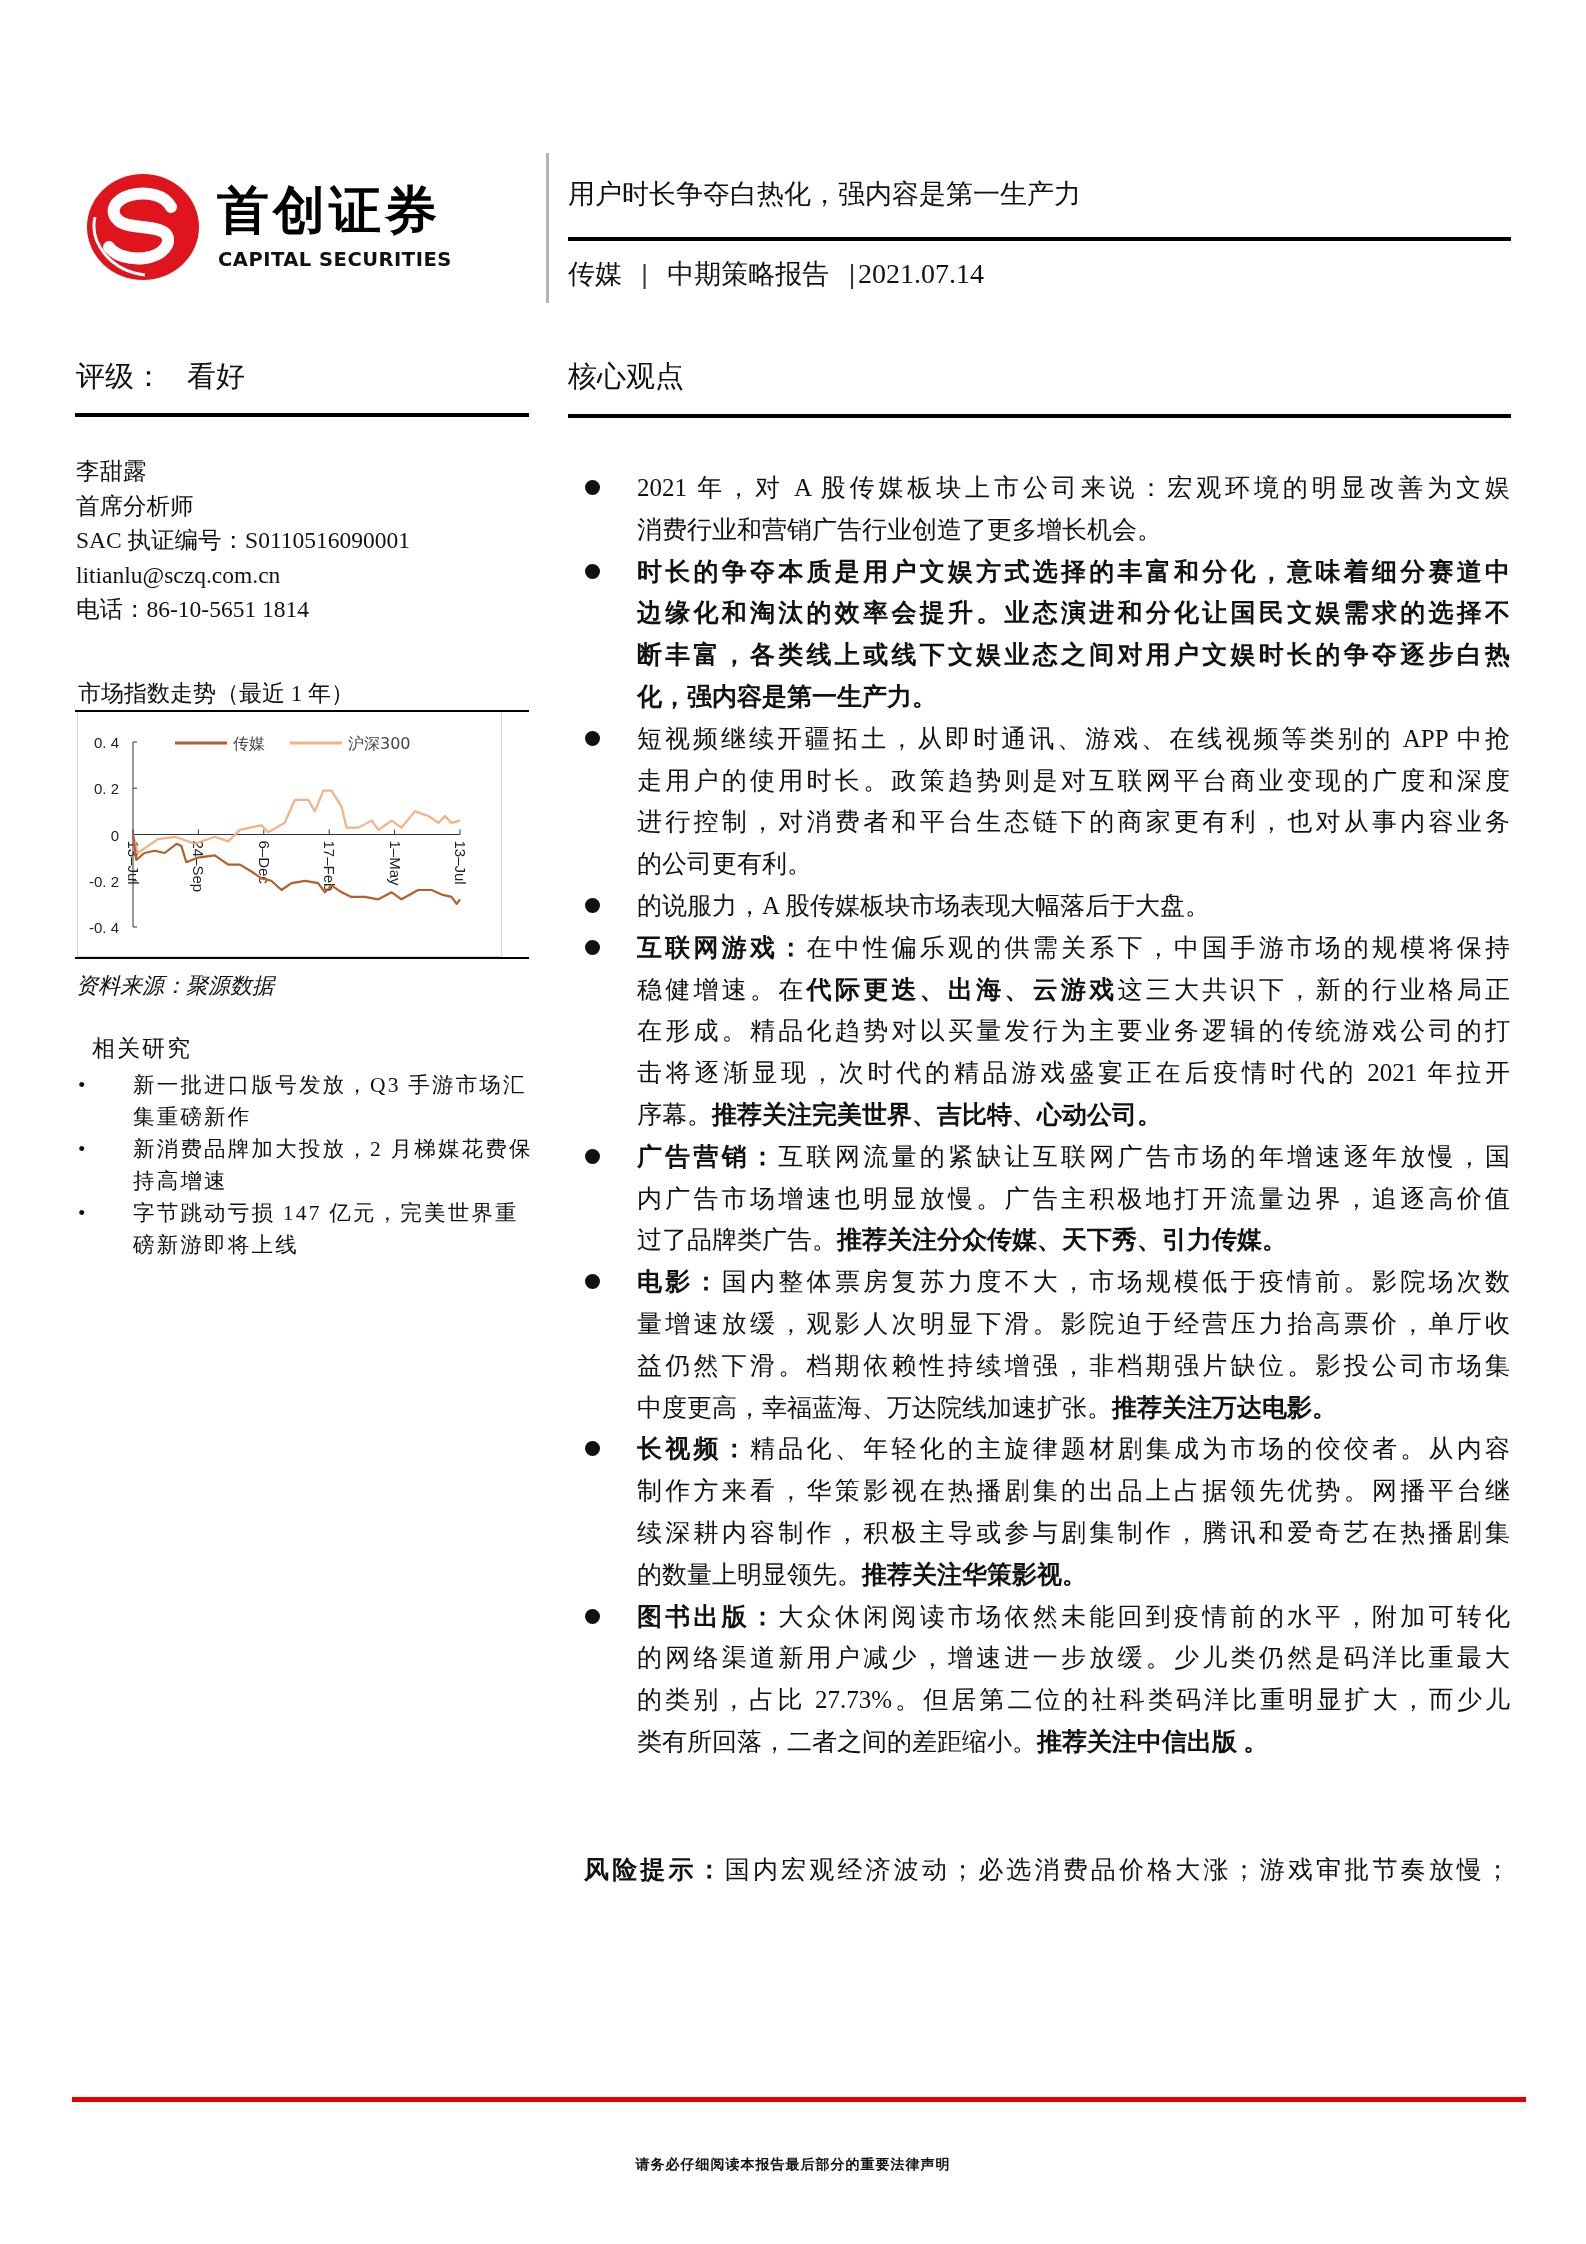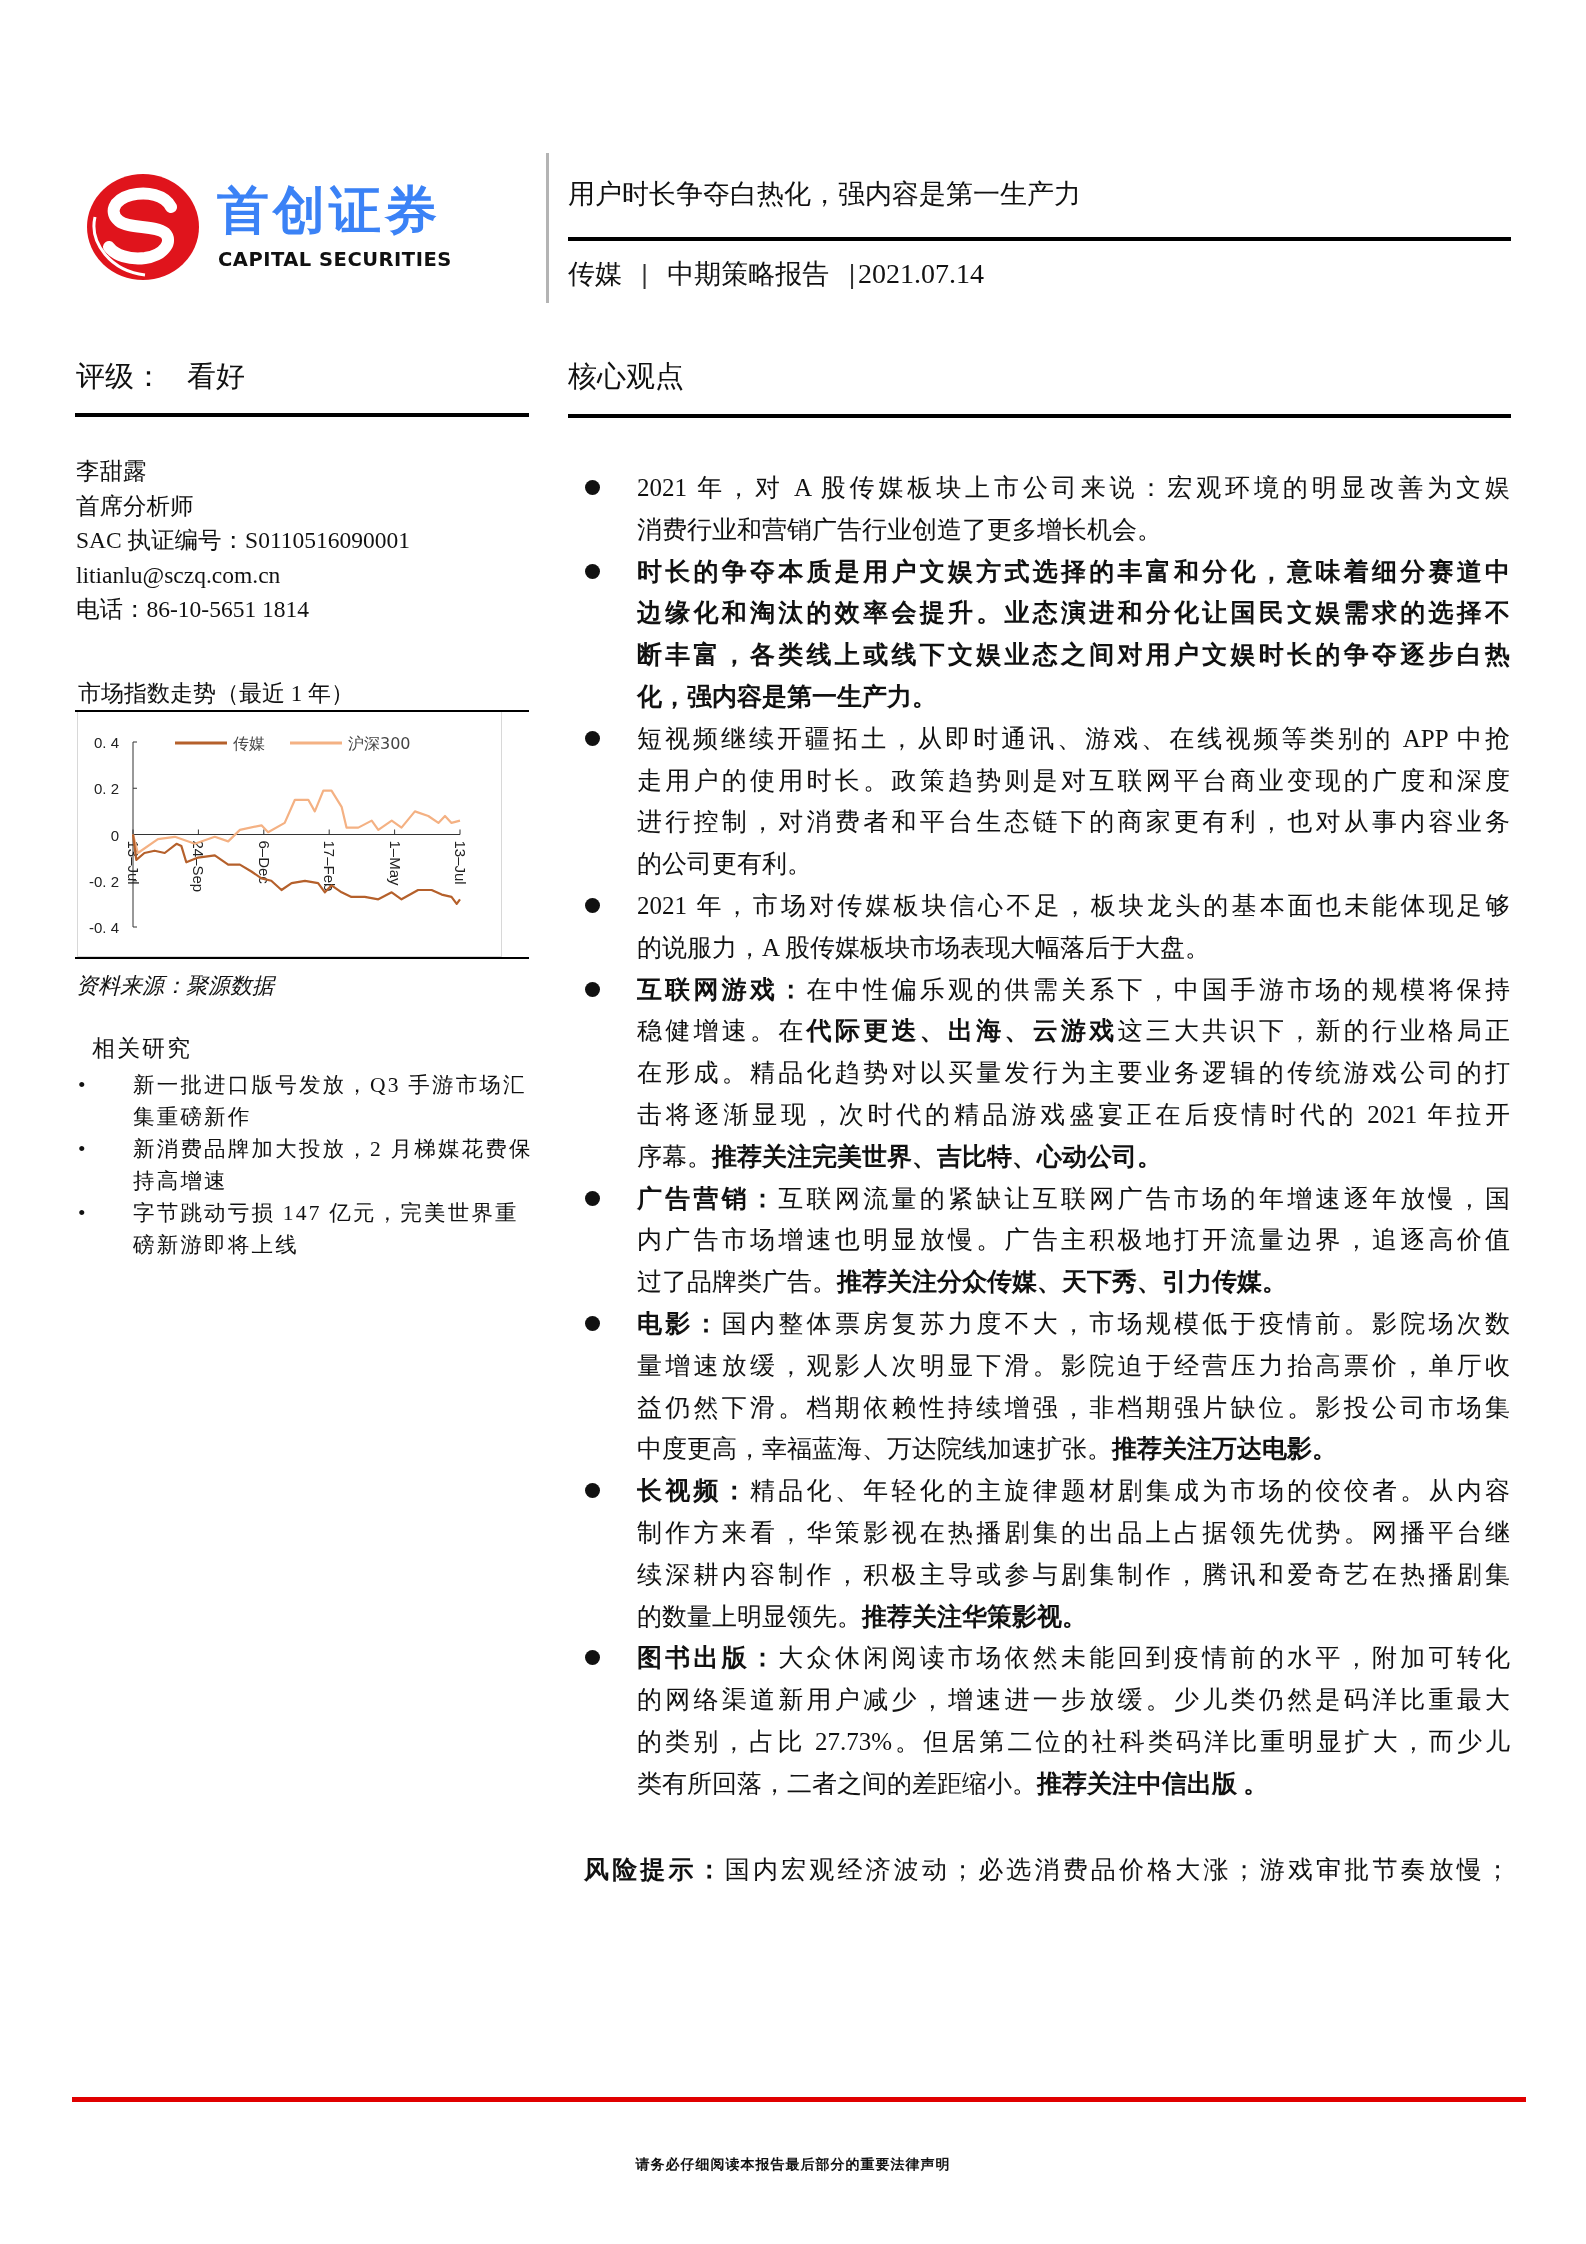--- a/index.html
+++ b/index.html
@@ -5,21 +5,21 @@
   html, body { margin:0; padding:0; background:#ffffff; }
   body { width:1586px; height:2244px; position:relative; overflow:hidden;
          font-family:"DejaVu Serif","Liberation Serif",serif; color:#111; }
   .abs { position:absolute; }
   .sans { font-family:"DejaVu Sans","Liberation Sans",sans-serif; }
   .serif { font-family:"Liberation Serif","DejaVu Serif",serif; }
 
   
   #logo { left:85px; top:170px; width:440px; height:112px; }
   #logo-mark { left:0; top:3px; width:116px; height:108px; }
-  #logo-cn { left:132px; top:12px; font-size:52px; font-weight:bold; letter-spacing:4px; color:#3b82f6; line-height:56px; }
+  #logo-cn { left:132px; top:12px; font-size:52px; font-weight:bold; letter-spacing:4px; color:#000000; line-height:56px; }
   #logo-en { left:133px; top:78px; font-size:19.5px; font-weight:bold; letter-spacing:0.5px; color:#111; line-height:24px; }
 
   #v-divider { left:546px; top:153px; width:3px; height:150px; background:#b4b4b4; }
 
   #report-title { left:568px; top:172px; font-size:27px; line-height:44px; white-space:nowrap; }
   #title-rule { left:568px; top:237px; width:943px; height:4px; background:#000; }
   #report-meta { left:568px; top:256px; font-size:27px; line-height:36px; white-space:nowrap; }
   #report-meta .date { font-family:"Liberation Serif",serif; font-size:28px; }
 
   #rating { left:76px; top:356px; font-size:29px; line-height:40px; white-space:nowrap; }
@@ -181,21 +181,20 @@
     </div>
     <div class="pt">
       <span class="bullet"></span>
       <span class="ln"><span>短视频继续开疆拓土，从即时通讯、游戏、在线视频等类别的 APP 中抢</span></span>
       <span class="ln"><span>走用户的使用时长。政策趋势则是对互联网平台商业变现的广度和深度</span></span>
       <span class="ln"><span>进行控制，对消费者和平台生态链下的商家更有利，也对从事内容业务</span></span>
       <span class="ln last"><span>的公司更有利。</span></span>
     </div>
     <div class="pt">
       <span class="bullet"></span>
-      <span class="ln"><span>2021 年，市场对传媒板块信心不足，板块龙头的基本面也未能体现足够</span></span>
       <span class="ln last"><span>的说服力，A 股传媒板块市场表现大幅落后于大盘。</span></span>
     </div>
     <div class="pt">
       <span class="bullet"></span>
       <span class="ln"><span class="b">互联网游戏：</span><span>在中性偏乐观的供需关系下，中国手游市场的规模将保持</span></span>
       <span class="ln"><span>稳健增速。在</span><span class="b">代际更迭、出海、云游戏</span><span>这三大共识下，新的行业格局正</span></span>
       <span class="ln"><span>在形成。精品化趋势对以买量发行为主要业务逻辑的传统游戏公司的打</span></span>
       <span class="ln"><span>击将逐渐显现，次时代的精品游戏盛宴正在后疫情时代的 2021 年拉开</span></span>
       <span class="ln last"><span>序幕。</span><span class="b">推荐关注完美世界、吉比特、心动公司。</span></span>
     </div>

